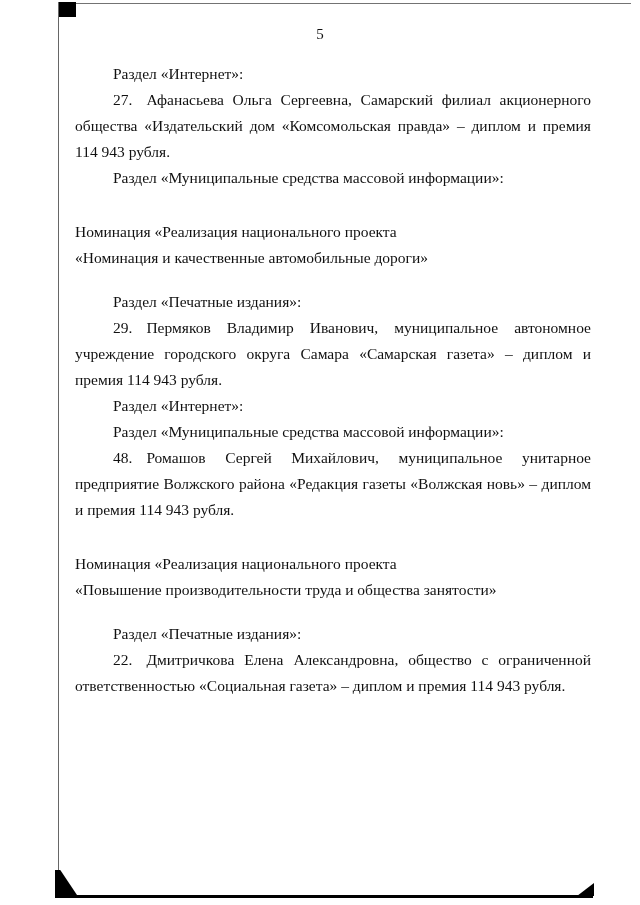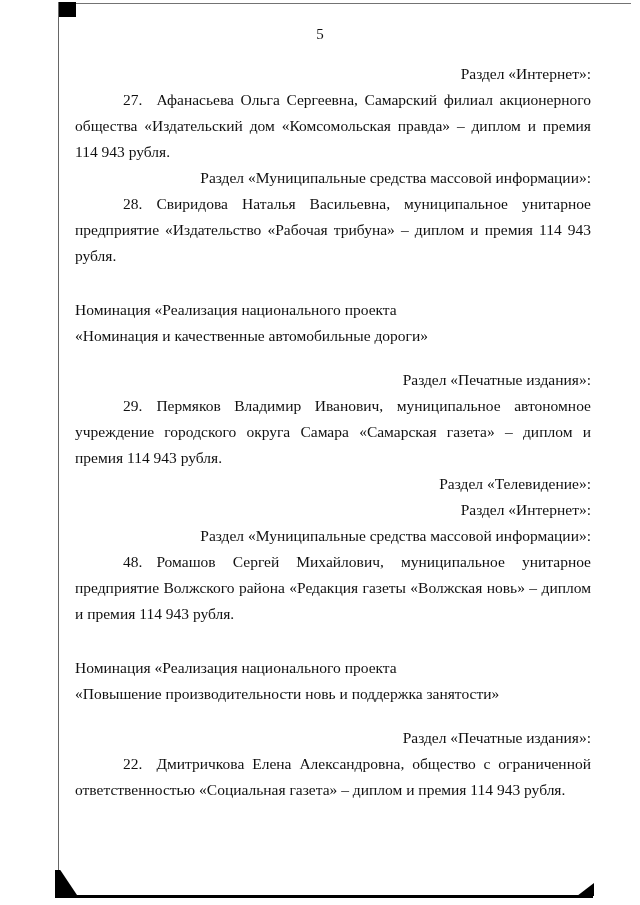--- a/index.html
+++ b/index.html
@@ -31,28 +31,28 @@
   }
   .content {
     margin-left: 75px;
     width: 516px;
     font-size: 15.5px;
     line-height: 26px;
   }
   .content p { margin: 0; }
   .section {
     text-indent: 38px;
-    text-align: right;
+    text-align: left;
     font-family: Liberation Serif, serif;
   }
   .entry {
     text-indent: 38px;
     text-align: justify;
   }
-  .entry .num { margin-right: 14px; margin-left: 10px; }
+  .entry .num { margin-right: 14px; }
   .heading {
     text-align: left;
     text-indent: 0;
     margin: 28px 0 18px 0;
   }
 </style>
 </head>
 <body>
 
 <div class="page">
@@ -67,44 +67,42 @@
   <div class="page-number">5</div>
 
   <div class="content">
 
     <p class="section">Раздел «Интернет»:</p>
 
     <p class="entry"><span class="num">27.</span><span>Афанасьева Ольга Сергеевна, Самарский филиал акционерного общества «Издательский дом «Комсомольская правда» – диплом и премия 114&nbsp;943 рубля.</span></p>
 
     <p class="section">Раздел «Муниципальные средства массовой информации»:</p>
 
-    <p class="entry"><span class="num">28.</span><span>Свиридова Наталья Васильевна, муниципальное унитарное предприятие «Издательство «Рабочая трибуна» – диплом и премия 114&nbsp;943 рубля.</span></p>
 
     <div class="heading">
       <div>Номинация «Реализация национального проекта</div>
       <div>«Номинация и качественные автомобильные дороги»</div>
     </div>
 
     <p class="section">Раздел «Печатные издания»:</p>
 
     <p class="entry"><span class="num">29.</span><span>Пермяков Владимир Иванович, муниципальное автономное учреждение городского округа Самара «Самарская газета» – диплом и премия 114&nbsp;943 рубля.</span></p>
 
-    <p class="section">Раздел «Телевидение»:</p>
 
 
     <p class="section">Раздел «Интернет»:</p>
 
 
     <p class="section">Раздел «Муниципальные средства массовой информации»:</p>
 
     <p class="entry"><span class="num">48.</span><span>Ромашов Сергей Михайлович, муниципальное унитарное предприятие Волжского района «Редакция газеты «Волжская новь» – диплом и премия 114&nbsp;943 рубля.</span></p>
 
     <div class="heading">
       <div>Номинация «Реализация национального проекта</div>
-      <div>«Повышение производительности новь и поддержка занятости»</div>
+      <div>«Повышение производительности труда и общества занятости»</div>
     </div>
 
     <p class="section">Раздел «Печатные издания»:</p>
 
     <p class="entry"><span class="num">22.</span><span>Дмитричкова Елена Александровна, общество с ограниченной ответственностью «Социальная газета» – диплом и премия 114&nbsp;943 рубля.</span></p>
 
   </div>
 </div>
 
 </body></html>

